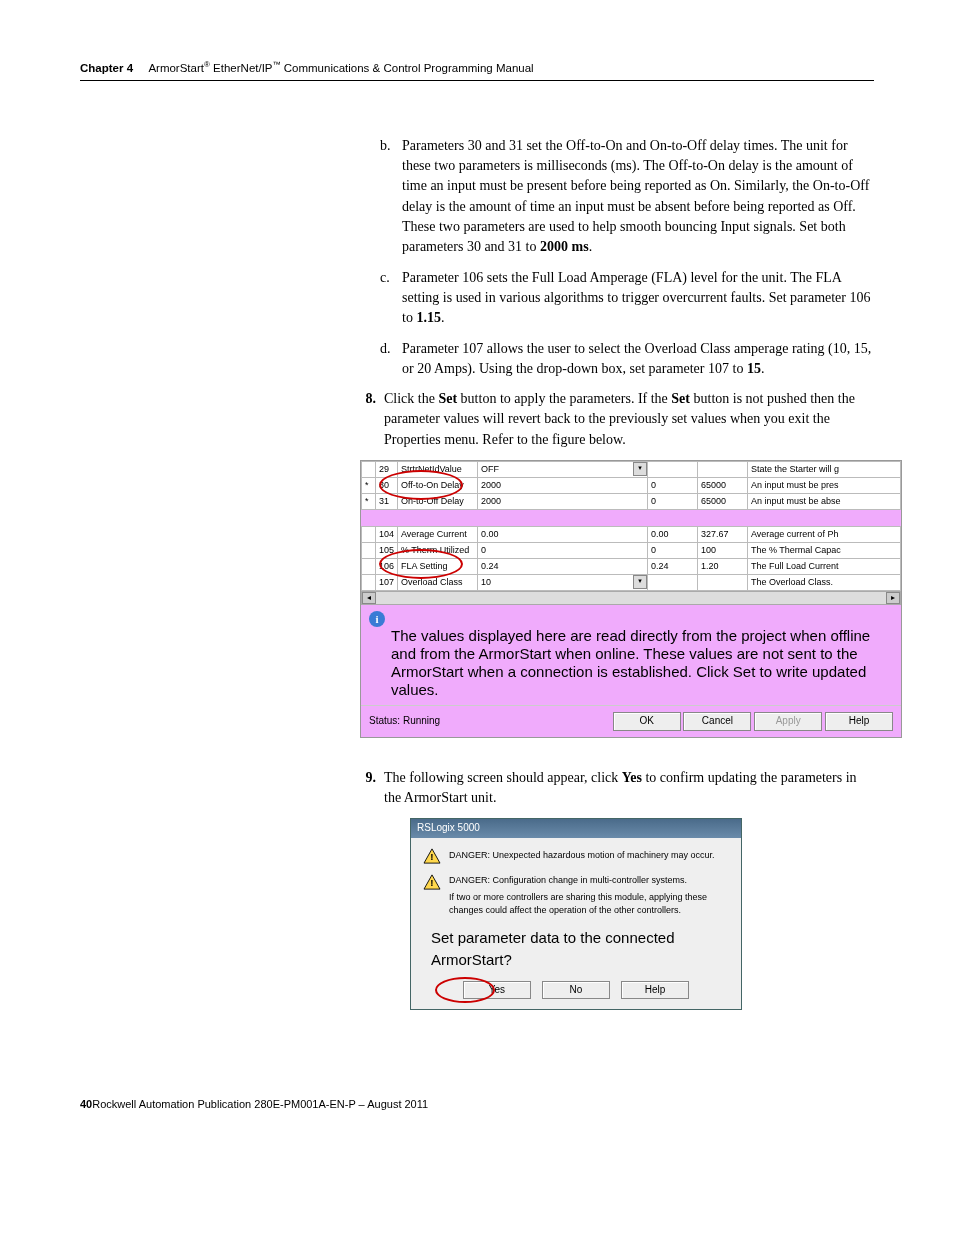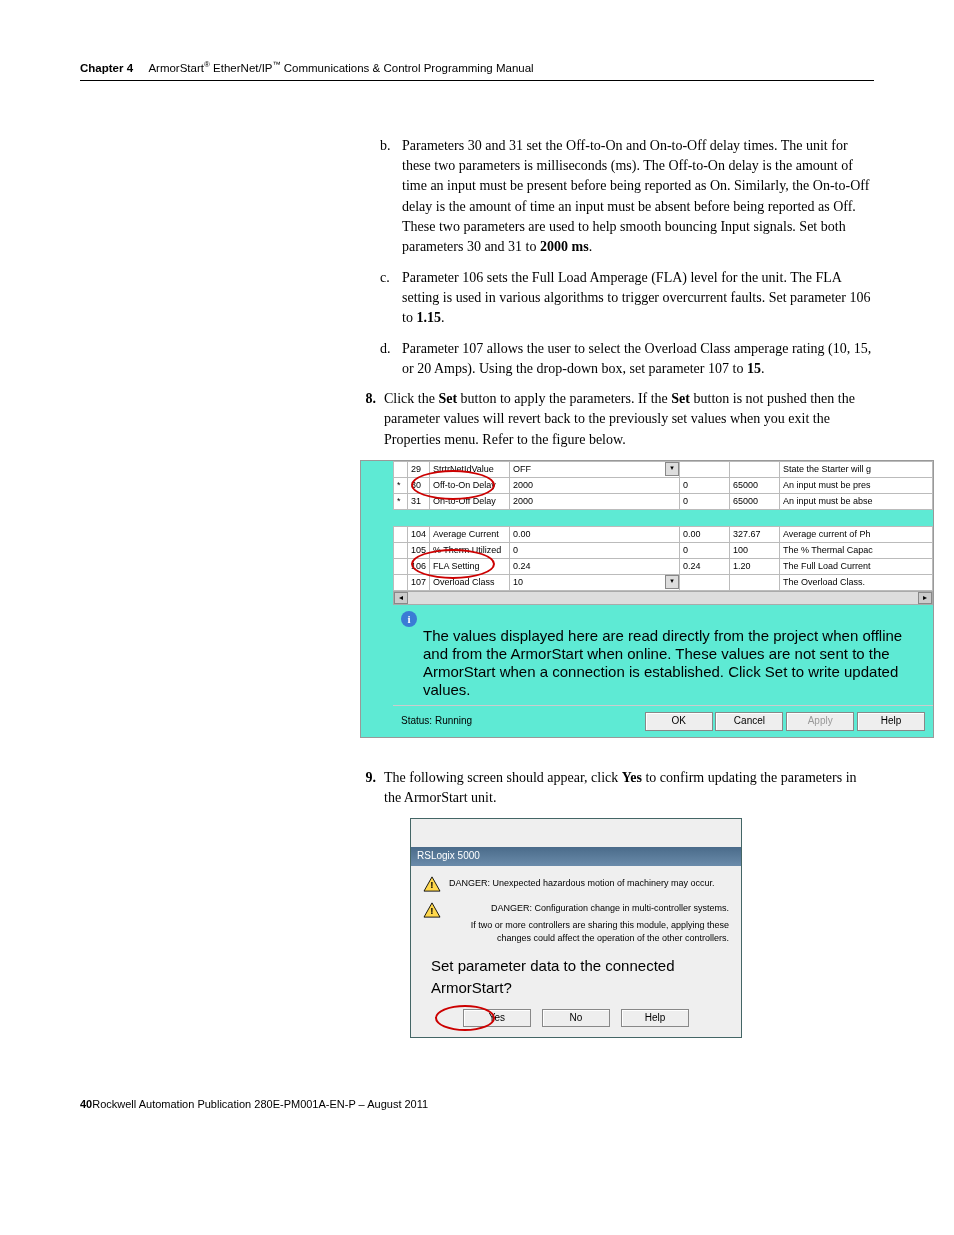--- a/index.html
+++ b/index.html
@@ -47,23 +47,22 @@
     text-align: right;
     padding-right: 8px;
     font-weight: bold;
   }
   .screenshot1 {
     margin: 10px 0 10px -20px;
     width: 540px;
     font-family: Tahoma, Arial, sans-serif;
     font-size: 10px;
     border: 1px solid #999;
-    background: #5eead4;
+    background: #f0abfc;
     position: relative;
-    padding-left: 32px;
   }
   .tbl {
     border-collapse: collapse;
     width: 100%;
     background: #fff;
     font-size: 9px;
     table-layout: fixed;
   }
   .tbl td {
     border: 1px solid #bbb;
@@ -147,21 +146,20 @@
     border: 1px solid #466;
     font-family: Tahoma, Arial, sans-serif;
     font-size: 10px;
     background: #efefef;
   }
   .dialog2 .titlebar {
     background: linear-gradient(#4a6b8a, #6a8baa);
     color: #fff;
     padding: 2px 6px;
     font-size: 10px;
-    margin-top: 28px;
   }
   .dialog2 .body {
     padding: 10px 12px;
   }
   .warn-row {
     display: flex;
     gap: 8px;
     align-items: center;
     margin-bottom: 10px;
   }
@@ -374,21 +372,21 @@
           </div>
           <div style="font-size:9px;text-align:right;">DANGER:  Unexpected hazardous motion of machinery may occur.</div>
         </div>
         <div class="warn-row" style="align-items:flex-start;">
           <div class="warn-icon">
             <svg viewBox="0 0 20 18">
                 <polygon points="10,1 19,17 1,17" fill="#ffd84d" stroke="#000" stroke-width="1"></polygon>
                 <text x="10" y="14" text-anchor="middle" font-size="11" font-weight="bold">!</text>
               </svg>
           </div>
-          <div style="font-size:9px;text-align:right;">
+          <div style="font-size:9px;">
             <div>DANGER:  Configuration change in multi-controller systems.</div>
             <div style="margin-top:4px;">If two or more controllers are sharing this module, applying these changes could affect the operation of the other controllers.</div>
           </div>
         </div>
         <div style="font-size:15px; margin:8px 0 10px 8px;">Set parameter data to the connected ArmorStart?</div>
         <div style="text-align:center;">
           <span class="btn">Yes</span>
           &nbsp;&nbsp;
           <span class="btn">No</span>
           &nbsp;&nbsp;

